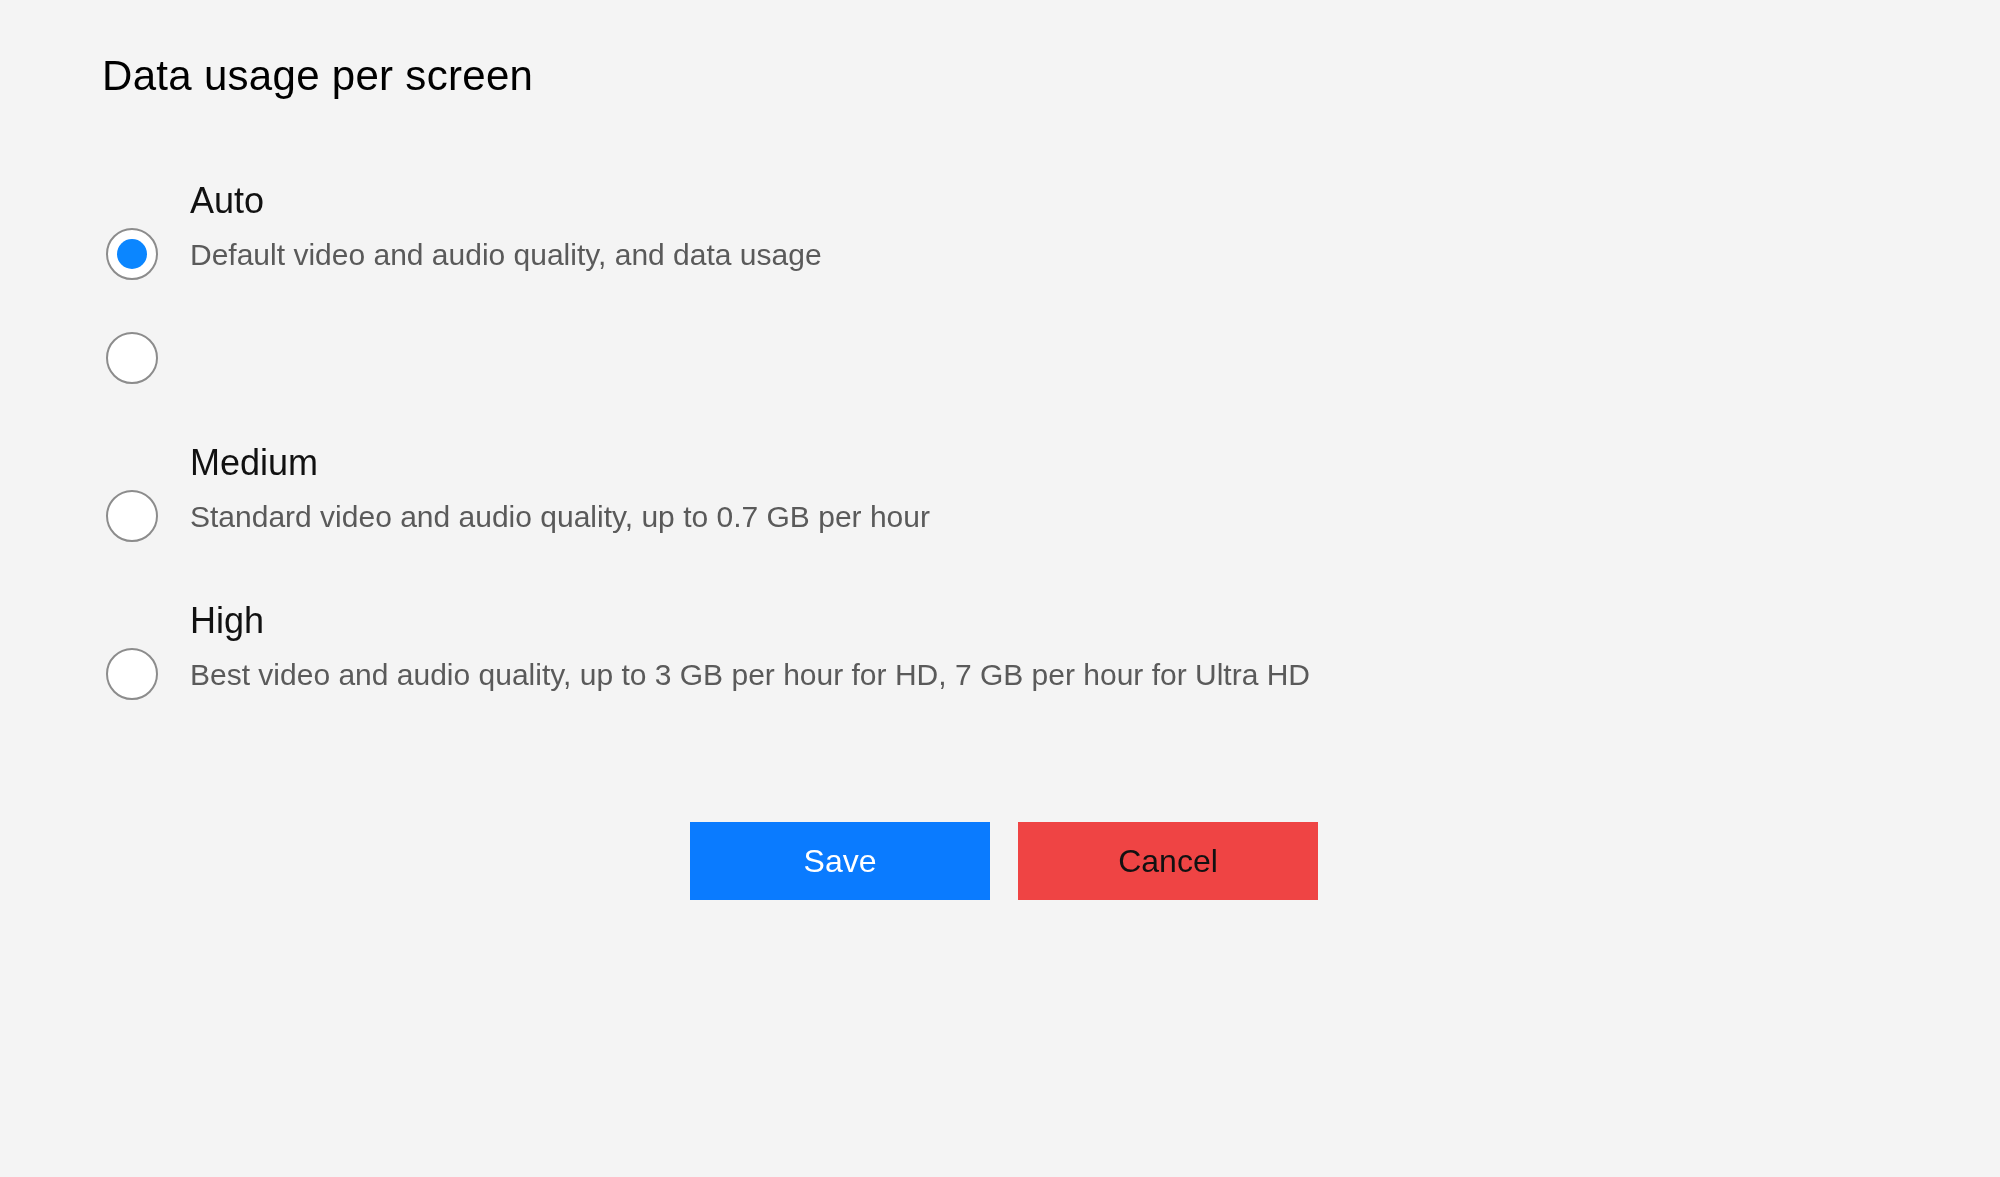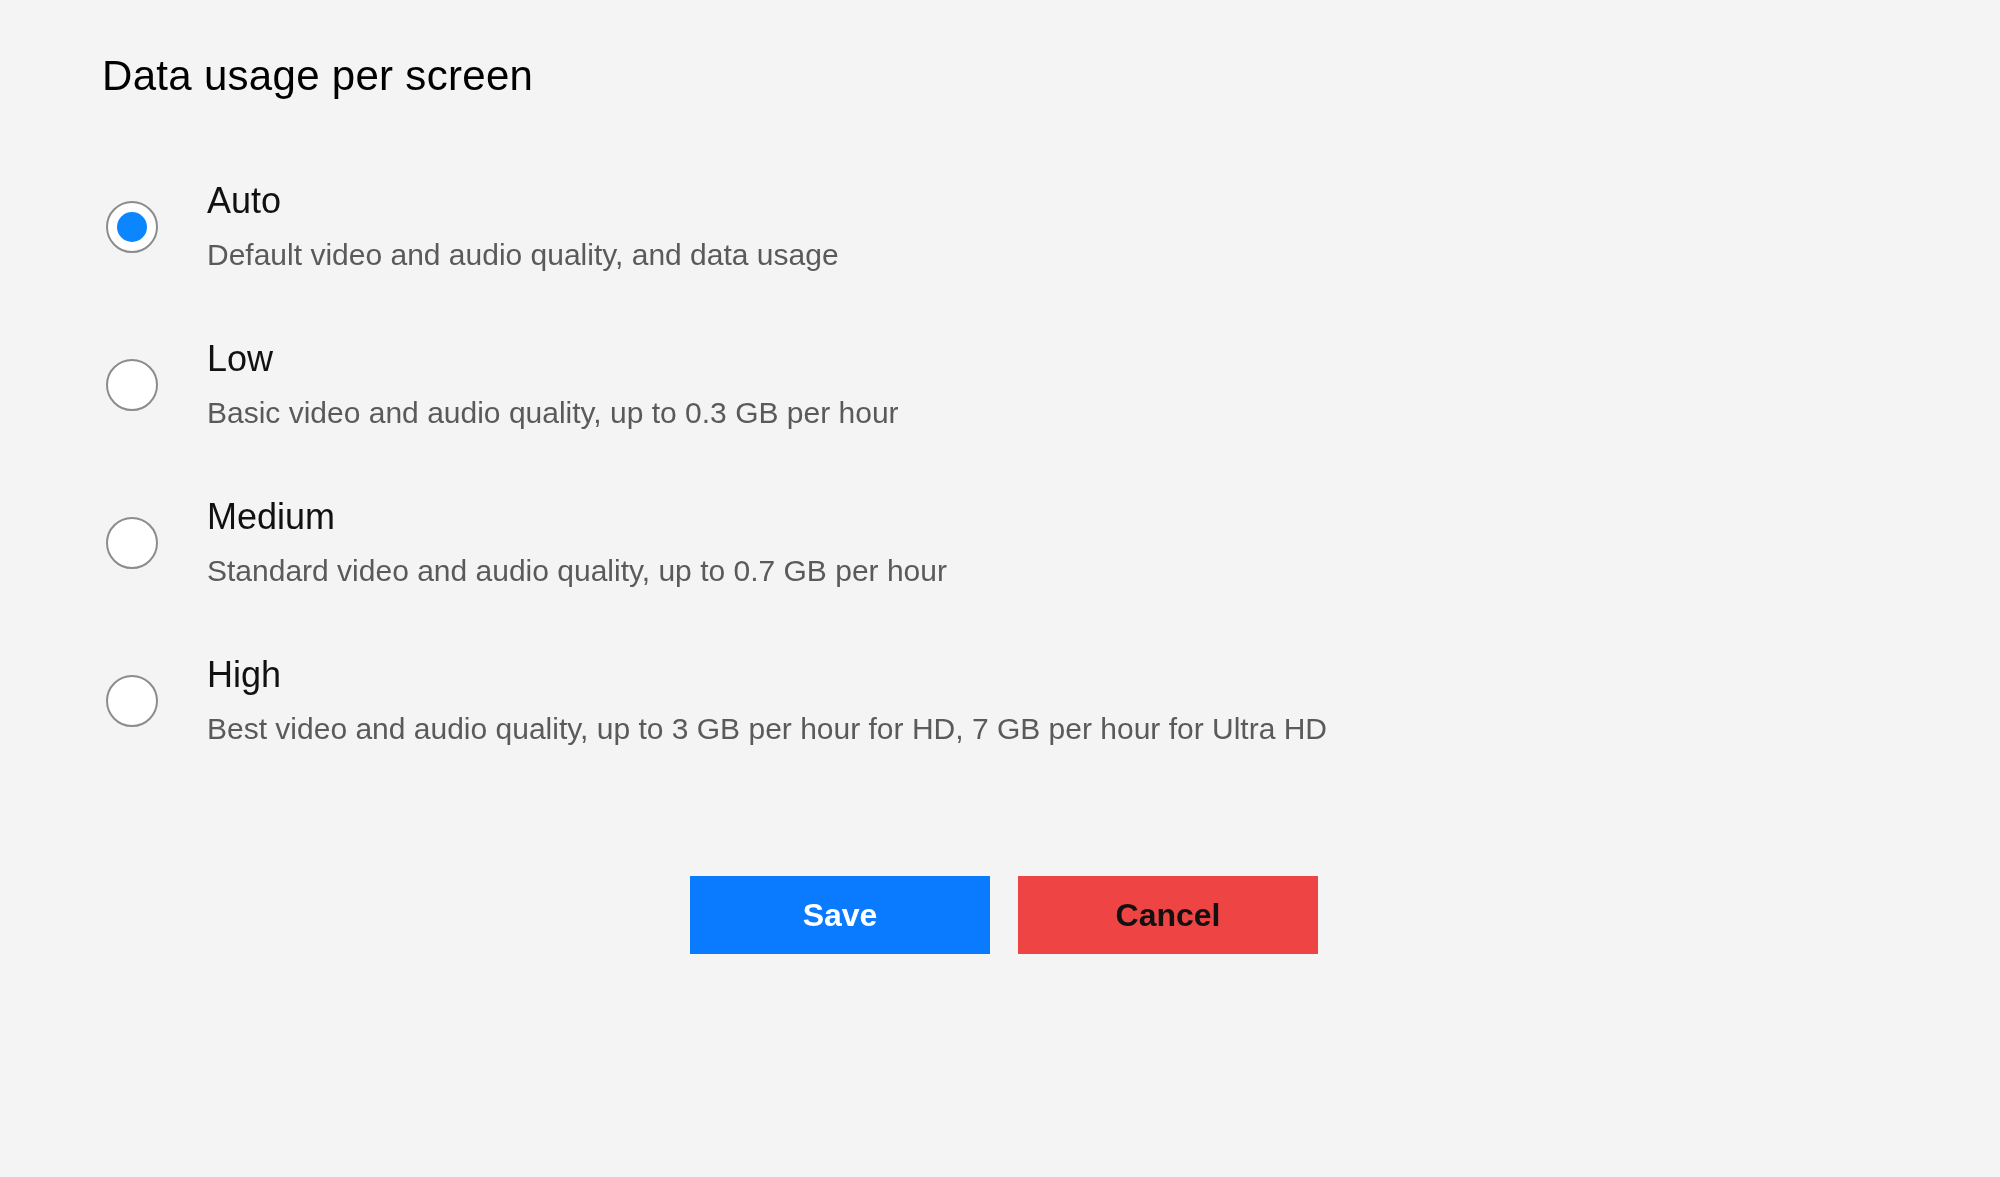--- a/index.html
+++ b/index.html
@@ -1,29 +1,29 @@
 <!DOCTYPE html>
 <html><head>
   <meta charset="utf-8">
   <style>
     *{margin:0;padding:4px;box-sizing:border-box}
     body{font-family:"Segoe UI",Arial,Helvetica,sans-serif;background:#f4f4f4;width:2000px;height:1177px;color:#000}
     .panel{padding-top:40px;padding-left:90px;padding-right:90px}
     .title{font-size:42px;font-weight:400;letter-spacing:.3px;color:#000;margin-bottom:60px}
     .options{display:flex;flex-direction:column;gap:42px}
-    .option{display:flex;align-items:center;gap:41px}
+    .option{display:flex;align-items:flex-end;gap:24px}
     .radio-outer{width:52px;height:52px;border:2px solid #8c8c8c;border-radius:50%;background:#fff;display:flex;align-items:center;justify-content:center;flex:none;margin-top:2px}
     .radio-outer.selected{border-color:#8c8c8c}
     .radio-inner{width:30px;height:30px;border-radius:50%;background:#0b86ff;display:none}
     .radio-outer.selected .radio-inner{display:block}
     .labelcol{display:flex;flex-direction:column;gap:8px}
     .opt-label{font-size:36px;font-weight:400;color:#111}
     .opt-desc{font-size:30px;font-weight:400;color:#5a5a5a}
     .buttons{margin-top:110px;display:flex;justify-content:center;gap:28px}
-    .btn{width:300px;height:78px;font-size:32px;font-weight:700;border:none;display:flex;align-items:center;justify-content:center;cursor:pointer;font-family:inherit}
+    .btn{width:300px;height:78px;font-size:32px;font-weight:400;border:none;display:flex;align-items:center;justify-content:center;cursor:pointer;font-family:inherit}
     .btn-primary{background:#0a7bff;color:#fff}
     .btn-secondary{background:#ef4444;color:#111}
   </style>
 </head>
 <body>
 
 <div class="panel">
   <h1 class="title">Data usage per screen</h1>
 
   <div class="options">
@@ -33,24 +33,20 @@
           <div class="radio-inner"></div>
         </div>
       <div class="labelcol">
         <div class="opt-label">Auto</div>
         <div class="opt-desc">Default video and audio quality, and data usage</div>
       </div>
     </div>
 
     <div class="option">
       <div class="radio-outer"></div>
-      <div class="labelcol">
-        <div class="opt-label">Low</div>
-        <div class="opt-desc">Basic video and audio quality, up to 0.3 GB per hour</div>
-      </div>
     </div>
 
     <div class="option">
       <div class="radio-outer"></div>
       <div class="labelcol">
         <div class="opt-label">Medium</div>
         <div class="opt-desc">Standard video and audio quality, up to 0.7 GB per hour</div>
       </div>
     </div>
 

